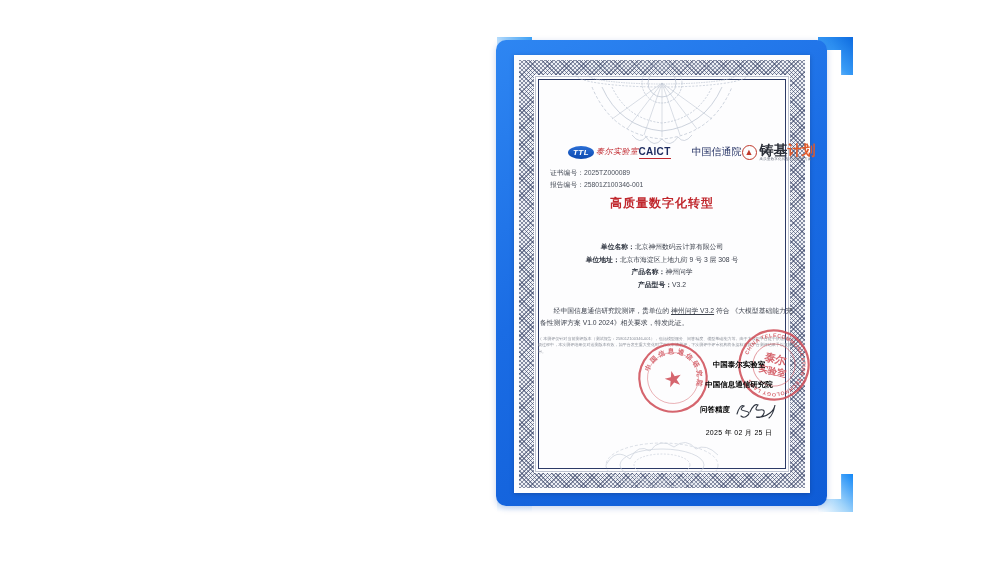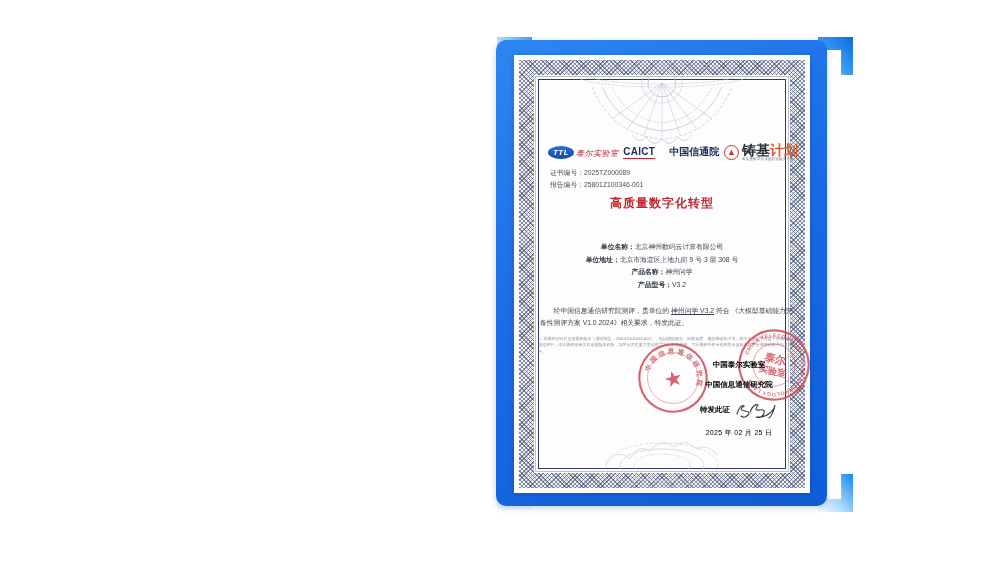--- a/index.html
+++ b/index.html
@@ -35,27 +35,27 @@
           #eef0f5;}
   .band-core{position:absolute;inset:20px;background:#fdfdfe;}
   .inner-line{position:absolute;inset:24px;border:1px solid #2c3a66;
         outline:1px solid rgba(44,58,102,.30);outline-offset:2px;}
   .ornament{position:absolute;pointer-events:none;}
 
   
   .content{position:absolute;inset:0;font-family:"Liberation Sans","DejaVu Sans",sans-serif;color:#3a3f4a;}
 
   .logo-row{position:absolute;left:34px;right:12px;top:82px;height:30px;display:flex;align-items:center;justify-content:space-between;}
-  .logo-ttl{display:flex;align-items:flex-end;gap:2px;}
+  .logo-ttl{display:flex;align-items:flex-start;gap:2px;margin-left:20px;}
   .ttl-ellipse{width:26px;height:13px;border-radius:50%;background:linear-gradient(180deg,#2b6fd6,#0d4ab0);
      color:#fff;font-style:italic;font-weight:bold;font-size:8px;line-height:13px;text-align:center;letter-spacing:.5px;}
   .ttl-script{color:#c0272d;font-size:8px;font-weight:normal;font-style:italic;letter-spacing:.5px;white-space:nowrap;}
-  .logo-caict{display:flex;align-items:baseline;gap:14px;white-space:nowrap;}
+  .logo-caict{display:flex;align-items:baseline;gap:21px;white-space:nowrap;}
   .caict-abbr{color:#1c2a5e;font-weight:bold;font-size:10px;letter-spacing:.3px;border-bottom:1.6px solid #c0272d;padding-bottom:.5px;}
-  .caict-name{color:#1c2a5e;font-weight:bold;font-size:10px;}
+  .caict-name{color:#1c2a5e;font-weight:normal;font-size:10px;}
   .logo-zhuji{display:flex;align-items:center;gap:3px;}
   .zhuji-badge{width:15px;height:15px;border:1.2px solid #c0392b;border-radius:50%;display:flex;align-items:center;justify-content:center;
      color:#c0392b;font-size:9px;font-weight:bold;line-height:1;}
   .zhuji-text{display:flex;flex-direction:column;line-height:1;}
   .zhuji-title{font-size:14px;font-weight:bold;white-space:nowrap;}
   .zhuji-title .dark{color:#2b2f38;}
   .zhuji-title .red{color:#e05a2b;}
   .zhuji-tagline{font-size:3.5px;color:#6b7280;margin-top:1.5px;white-space:nowrap;letter-spacing:.2px;}
 
   .numbers{position:absolute;left:36px;top:112px;font-size:6.8px;color:#4b515c;line-height:1.8;}
@@ -192,21 +192,21 @@
           <textPath href="#ringR" startOffset="2%">CHINA TELECOMMUNICATION TECHNOLOGY LABS</textPath>
         </text>
         <text x="45" y="42" text-anchor="middle" font-size="13" font-weight="bold" fill="#cf4b55">泰尔</text>
         <text x="45" y="56" text-anchor="middle" font-size="11" font-weight="bold" fill="#cf4b55">实验室</text>
       </svg>
 
       <div class="issuer">
         <div class="issuer-line">中国泰尔实验室</div>
         <div class="issuer-line">中国信息通信研究院</div>
         <div class="signer-row">
-          <span class="signer-label">特发此证</span>
+          <span class="signer-label">问答精度</span>
           <svg width="44" height="20" viewBox="0 0 44 20">
             <path d="M3 14 q3 -10 7 -8 q-6 4 1 5 q6 1 3 4 q-4 4 -7 1 M16 12 q4 -9 8 -7 q-5 6 2 5 q5 -1 4 3 q-2 6 -8 4 q8 1 14 -4 q4 -3 5 -8 q-2 10 -6 13" fill="none" stroke="#2f3540" stroke-width="1.1" stroke-linecap="round"></path>
           </svg>
         </div>
         <div class="date">2025 年 02 月 25 日</div>
       </div>
 
     </div>
   </div>
 </div>

